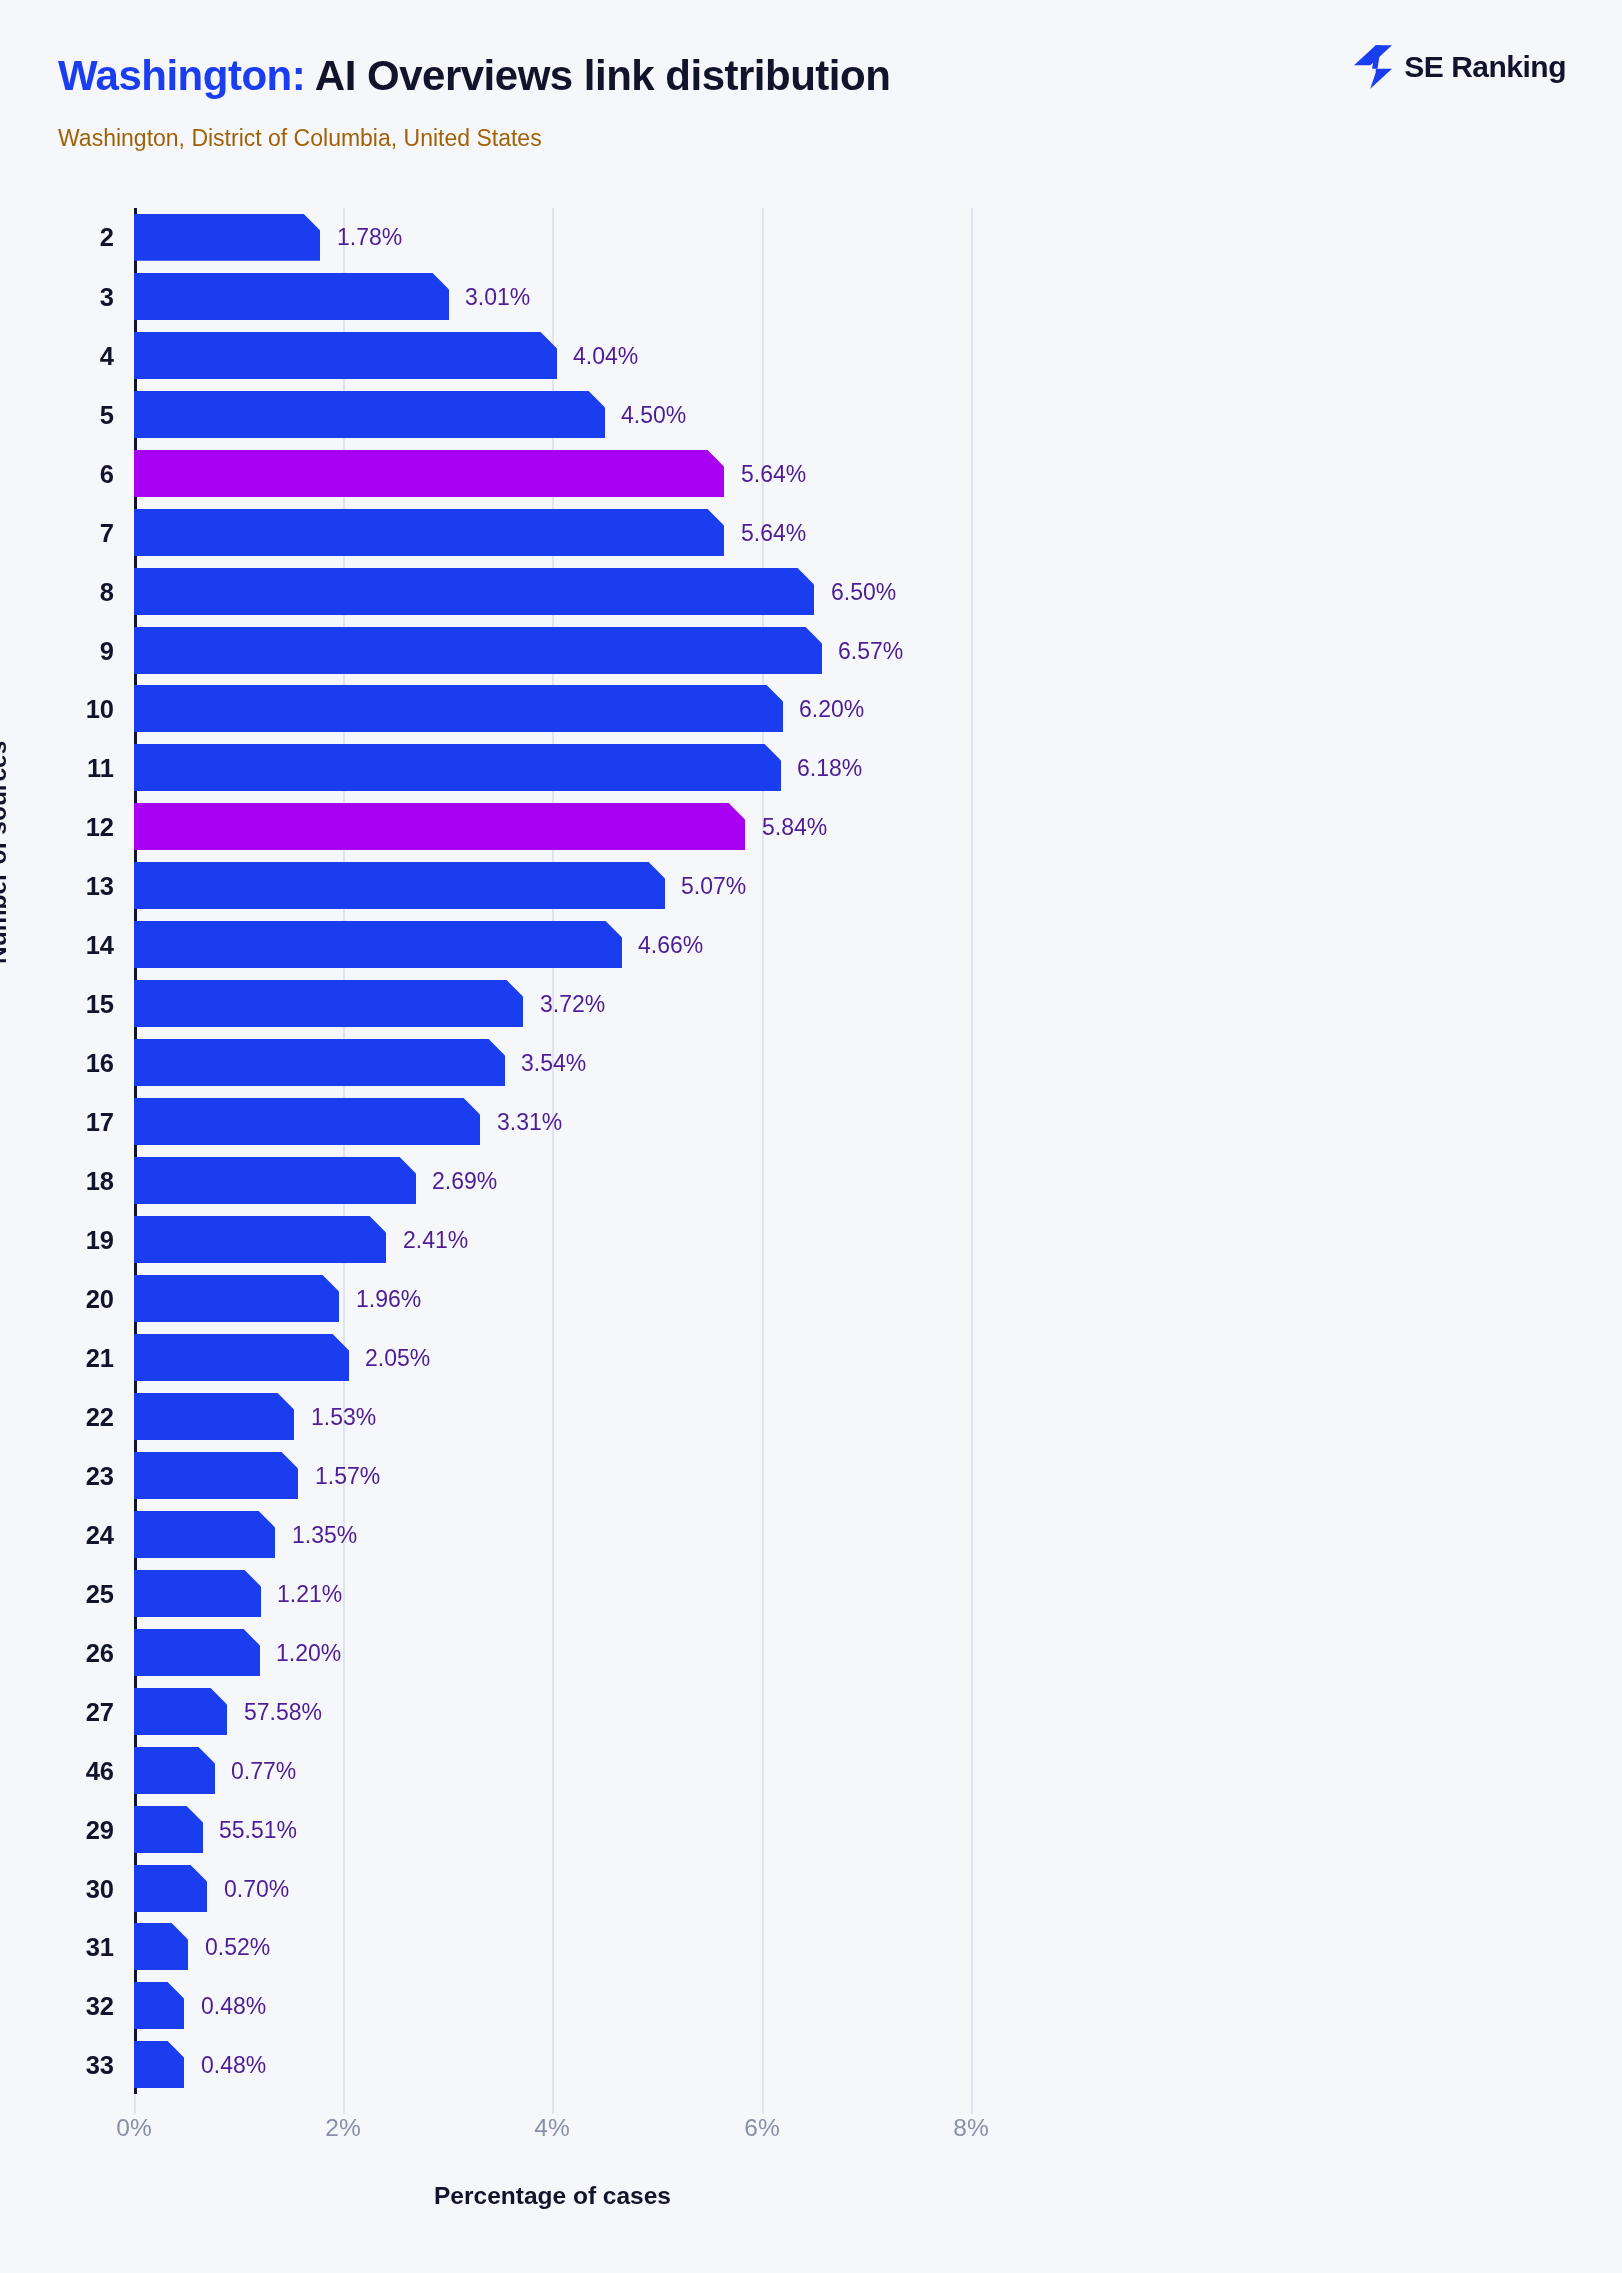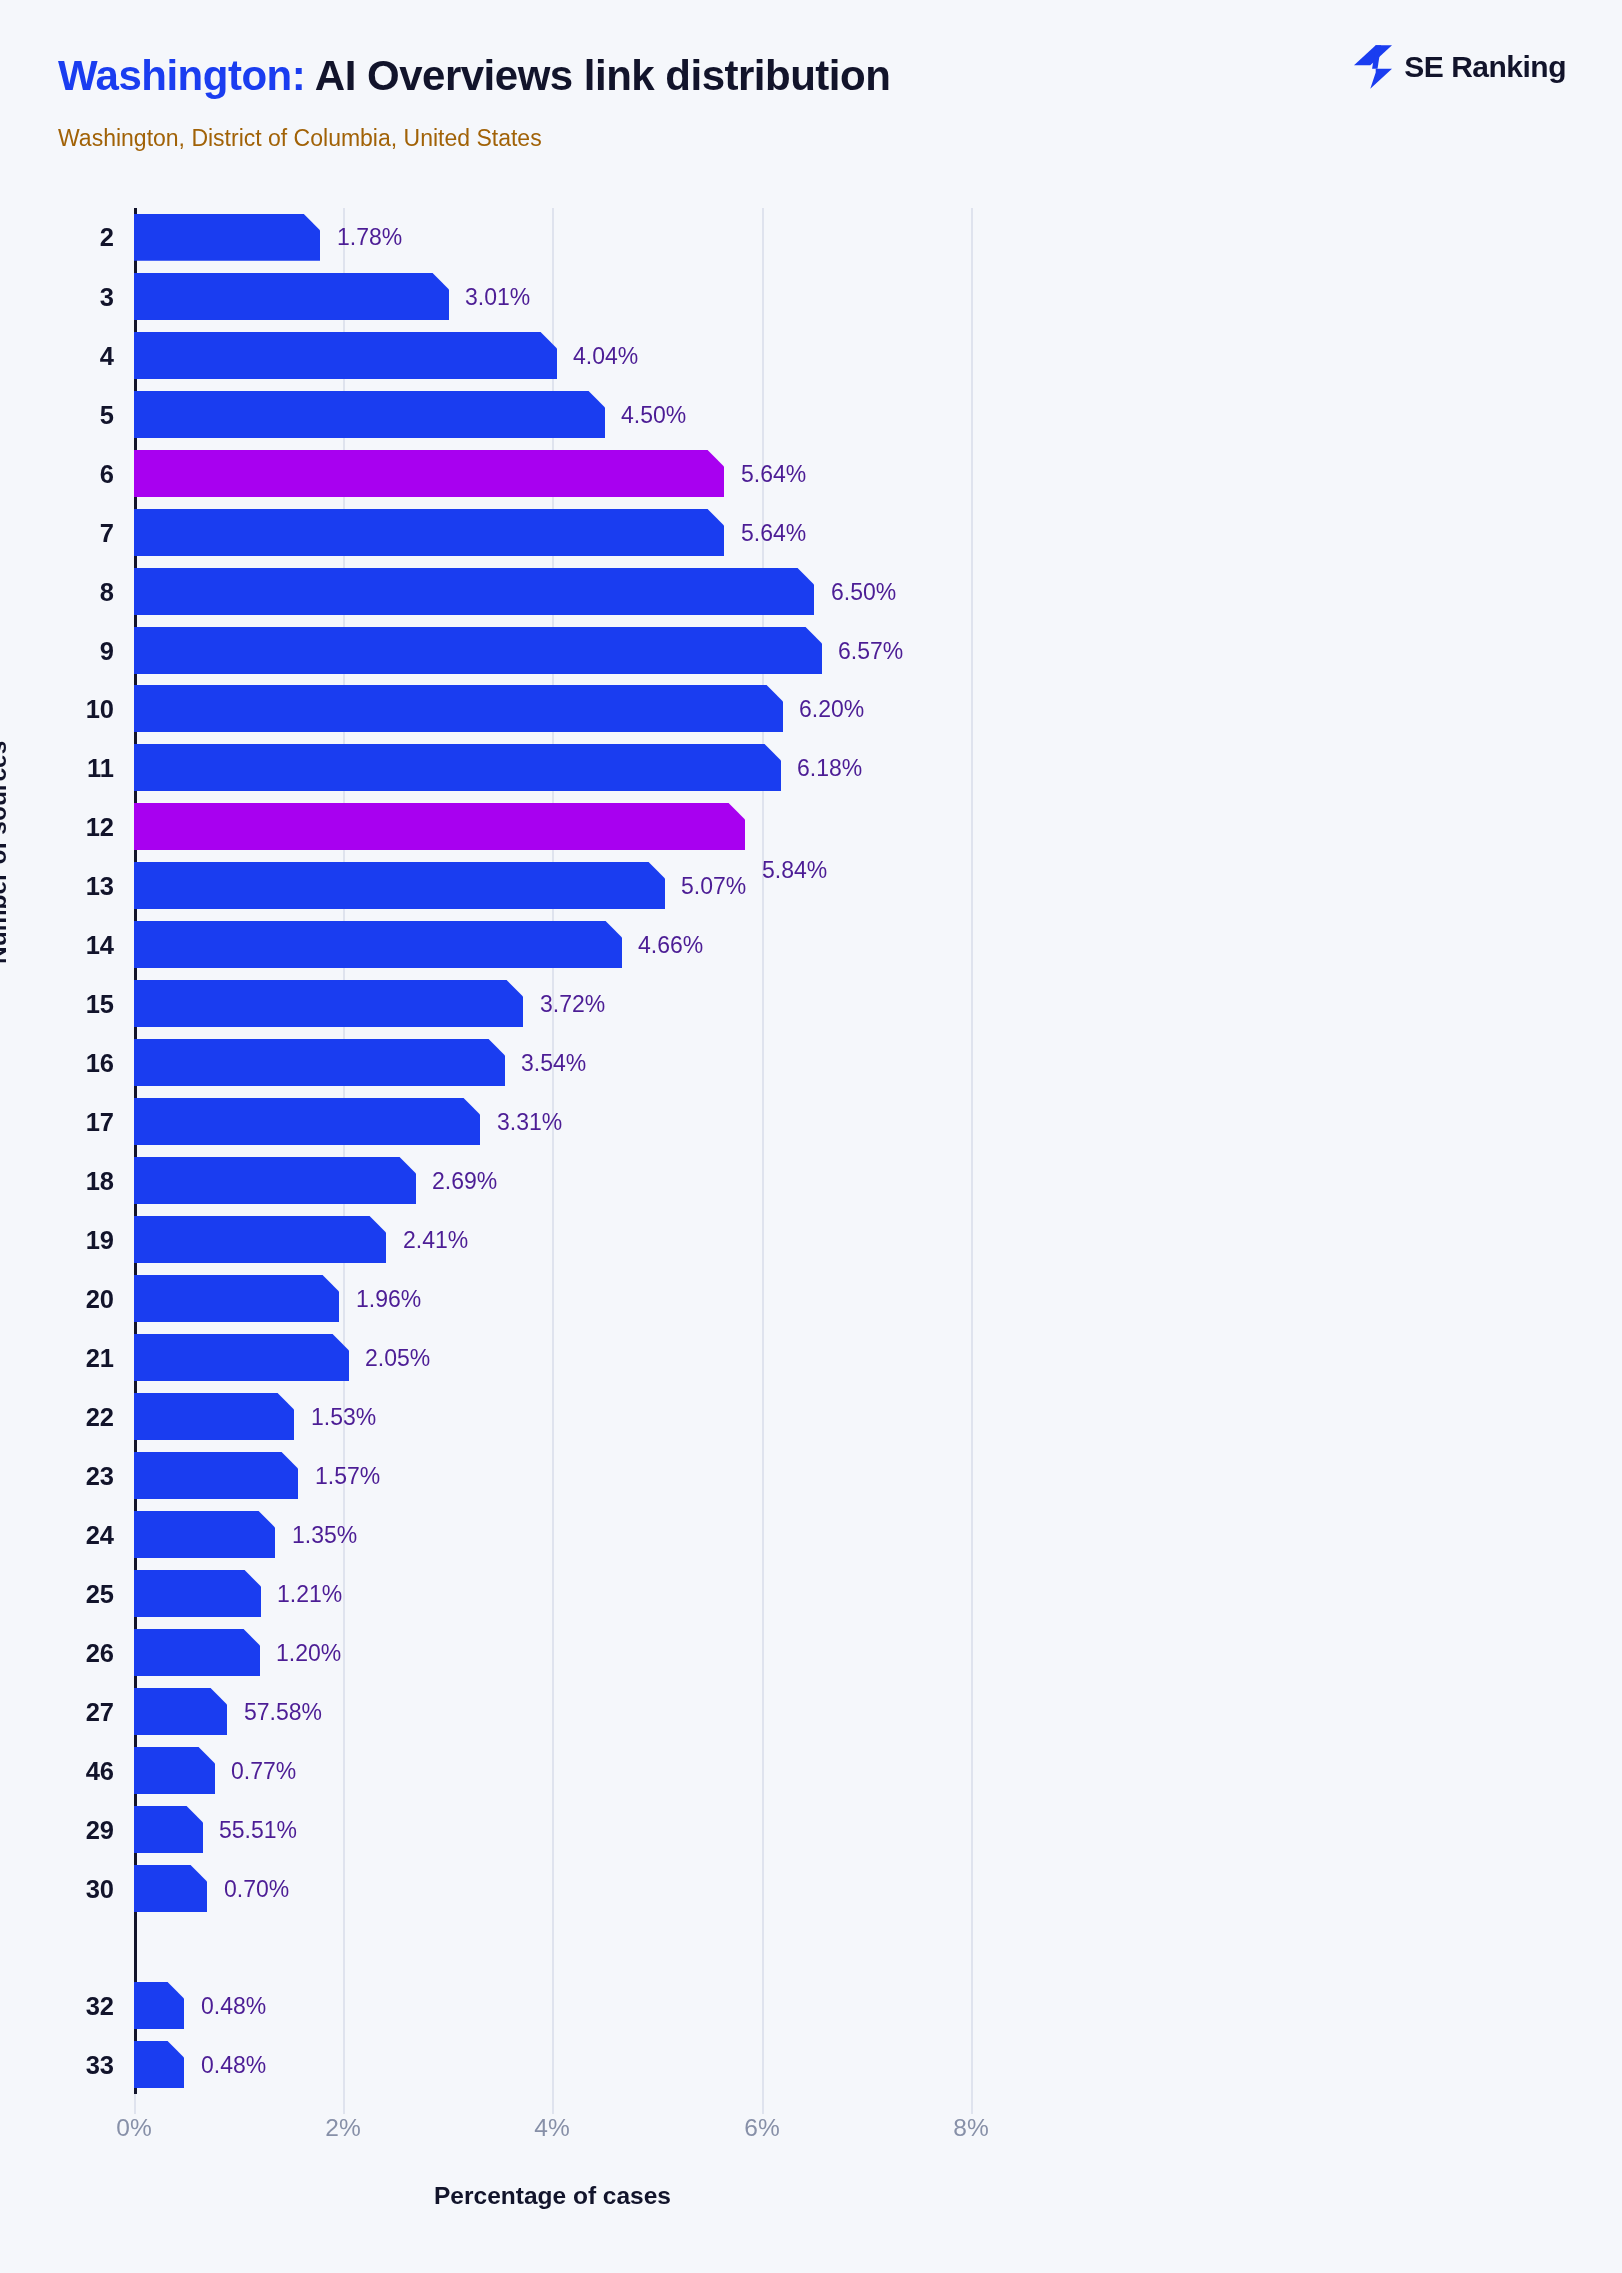--- a/index.html
+++ b/index.html
@@ -252,21 +252,21 @@
           <div class="bar-value" style="left: 665px;">6.20%</div>
         </div>
         <div class="row" style="top: 536px; height: 47px;">
           <div class="cat-label">11</div>
           <div class="bar" style="width: 647px;"></div>
           <div class="bar-value" style="left: 663px;">6.18%</div>
         </div>
         <div class="row" style="top: 595px; height: 47px;">
           <div class="cat-label">12</div>
           <div class="bar hl" style="width: 611px;"></div>
-          <div class="bar-value" style="left: 628px; margin-top: 43px;">5.84%</div>
+          <div class="bar-value" style="left: 628px;">5.84%</div>
         </div>
         <div class="row" style="top: 654px; height: 47px;">
           <div class="cat-label">13</div>
           <div class="bar" style="width: 531px;"></div>
           <div class="bar-value" style="left: 547px;">5.07%</div>
         </div>
         <div class="row" style="top: 713px; height: 47px;">
           <div class="cat-label">14</div>
           <div class="bar" style="width: 488px;"></div>
           <div class="bar-value" style="left: 504px;">4.66%</div>
@@ -343,20 +343,25 @@
         </div>
         <div class="row" style="top: 1598px; height: 47px;">
           <div class="cat-label">29</div>
           <div class="bar" style="width: 69px;"></div>
           <div class="bar-value" style="left: 85px;">55.51%</div>
         </div>
         <div class="row" style="top: 1657px; height: 47px;">
           <div class="cat-label">30</div>
           <div class="bar" style="width: 73px;"></div>
           <div class="bar-value" style="left: 90px;">0.70%</div>
+        </div>
+        <div class="row" style="top: 1715px; height: 47px;">
+          <div class="cat-label">31</div>
+          <div class="bar" style="width: 54px;"></div>
+          <div class="bar-value" style="left: 71px;">0.52%</div>
         </div>
         <div class="row" style="top: 1774px; height: 47px;">
           <div class="cat-label">32</div>
           <div class="bar" style="width: 50px;"></div>
           <div class="bar-value" style="left: 67px;">0.48%</div>
         </div>
         <div class="row" style="top: 1833px; height: 47px;">
           <div class="cat-label">33</div>
           <div class="bar" style="width: 50px;"></div>
           <div class="bar-value" style="left: 67px;">0.48%</div>

